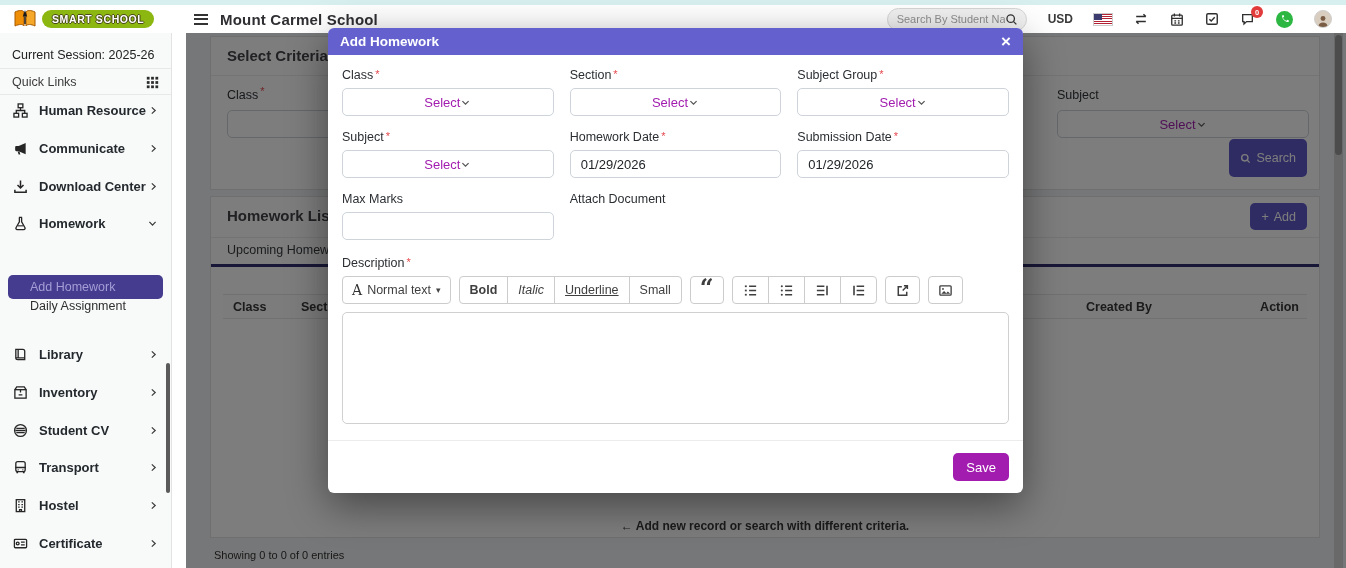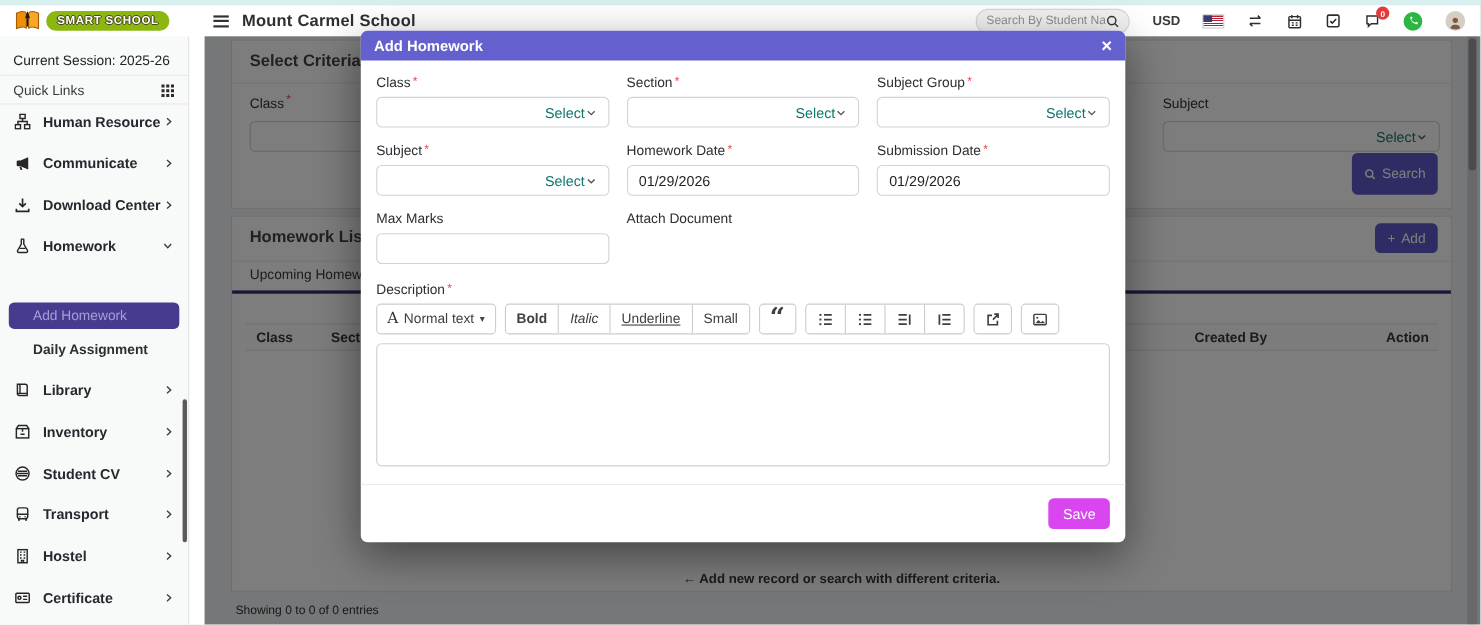--- a/index.html
+++ b/index.html
@@ -33,33 +33,33 @@
   .side-row { position:absolute; left:0; width:100%; display:flex; align-items:center; padding:0 12px; }
   .session { top:8px; height:28px; font-size:12.5px; color:#222; border-bottom:1px solid #e8e8e8; width:100%; }
   .quicklinks { top:37px; height:25px; font-size:12.5px; color:#3c3c3c; border-bottom:1px solid #e8e8e8; }
   .quicklinks .grid-ic { margin-left:auto; color:#2b2b2b; cursor:pointer; display:flex; }
   .mi { position:absolute; left:0; width:100%; height:30px; display:flex; align-items:center; padding:0 13px; cursor:pointer; }
   .mi-icon { width:17px; display:flex; color:#262626; margin-right:9px; flex:none; }
   .mi-label { flex:1; font-size:13px; font-weight:700; color:#24292e; }
   .chev { color:#3c3c3c; flex:none; }
   .mi-sub-active { position:absolute; left:8px; right:8px; height:24px; background:#453c8f; border-radius:5px; display:flex; align-items:center; padding-left:22px; cursor:pointer; }
   .mi-sub-active span { color:#a59ed6; font-size:12.5px; }
-  .mi-sub { position:absolute; left:8px; right:8px; height:26px; display:flex; align-items:flex-end; padding-left:22px; cursor:pointer;font-weight:bold; }
+  .mi-sub { position:absolute; left:8px; right:8px; height:26px; display:flex; align-items:flex-start; padding-left:22px; cursor:pointer; }
   .mi-sub span { color:#2f2f2f; font-size:12.5px; }
   .side-scroll { position:absolute; right:1px; top:330px; width:4px; height:130px; background:#5a5a5a; border-radius:2px; }
 
   
   .content { position:absolute; left:186px; top:33px; right:0; bottom:0; background:#f1f2f4; z-index:1; }
   .card { position:absolute; background:#fff; border:1px solid #e2e2e2; }
   .card1 { left:24px; top:3px; width:1110px; height:154px; }
   .card-title { position:absolute; left:16px; top:10px; font-size:15px; font-weight:600; color:#3f3f46; }
   .card1-divider { position:absolute; left:0; top:38px; width:100%; border-top:1px solid #ececec; }
   .flabel { font-size:12.5px; font-weight:500; color:#2b2f33; }
   .req { color:#e5484d; margin-left:2px; font-size:11px; vertical-align:top; }
-  .select { border:1px solid #ced4da; border-radius:5px; height:28px; background:#fff; display:flex; align-items:center; justify-content:flex-end; padding:0 10px; font-size:13px; color:#0f766e; cursor:pointer; }
+  .select { border:1px solid #ced4da; border-radius:5px; height:28px; background:#fff; display:flex; align-items:center; justify-content:center; padding:0 10px; font-size:13px; color:#a21caf; cursor:pointer; }
   .bg-field-class { position:absolute; left:16px; top:48px; width:300px; }
   .bg-field-subject { position:absolute; left:846px; top:48px; width:252px; }
   .bg-field-class .select, .bg-field-subject .select { margin-top:7px; }
   .btn-purple { background:#5c55c9; color:#fff; border:none; border-radius:5px; font-size:12.5px; display:inline-flex; align-items:center; gap:5px; cursor:pointer; font-family:inherit; }
   .search-btn { position:absolute; right:12px; bottom:12px; height:38px; padding:0 11px; }
   .card2 { left:24px; top:163px; width:1110px; height:342px; }
   .add-btn { position:absolute; right:12px; top:6px; height:27px; padding:0 11px; }
   .tabbar { position:absolute; left:0; top:40px; width:100%; height:26px; border-top:1px solid #ececec; }
   .tab { position:absolute; left:16px; top:5px; font-size:12.5px; color:#33363a; cursor:pointer; }
   .tab-underline { position:absolute; left:0; top:26px; width:100%; height:3px; background:#2f2a6e; }
@@ -87,21 +87,21 @@
   .tb-btn, .tb-group { border:1px solid #ccc; border-radius:4px; background:#fff; height:28px; display:inline-flex; align-items:center; color:#3f3f3f; }
   .tb-btn { padding:0 9px; cursor:pointer; font-size:12.5px; font-family:inherit; gap:5px; }
   .tb-group { padding:0; overflow:hidden; }
   .tb-seg { border:none; background:none; height:100%; padding:0 10px; font-size:12.5px; color:#3f3f3f; cursor:pointer; border-left:1px solid #ccc; display:inline-flex; align-items:center; font-family:inherit; }
   .tb-seg:first-child { border-left:none; }
   .fmt-a { font-family:"DejaVu Serif", serif; font-size:14px; color:#333; }
   .caret-glyph { font-size:9px; color:#444; }
   .quote-glyph { font-family:"DejaVu Serif", serif; font-size:24px; line-height:8px; height:12px; font-weight:700; }
   .desc-area { display:block; width:100%; height:112px; margin-top:8px; border:1px solid #d0d0d0; border-radius:5px; resize:none; outline:none; font-family:inherit; font-size:13px; padding:8px; }
   .modal-footer { margin-top:16px; border-top:1px solid #ececec; padding:12px 14px; text-align:right; }
-  .save-btn { background:#d946ef; color:#fff; border:none; border-radius:5px; height:28px; padding:0 13px; font-size:13px; cursor:pointer; font-family:inherit; }
+  .save-btn { background:#a21caf; color:#fff; border:none; border-radius:5px; height:28px; padding:0 13px; font-size:13px; cursor:pointer; font-family:inherit; }
   svg { display:block; }
 </style>
 </head>
 <body>
 
 <div class="app">
   <div class="topstrip"></div>
 
   <header class="header">
     <div class="logo">

